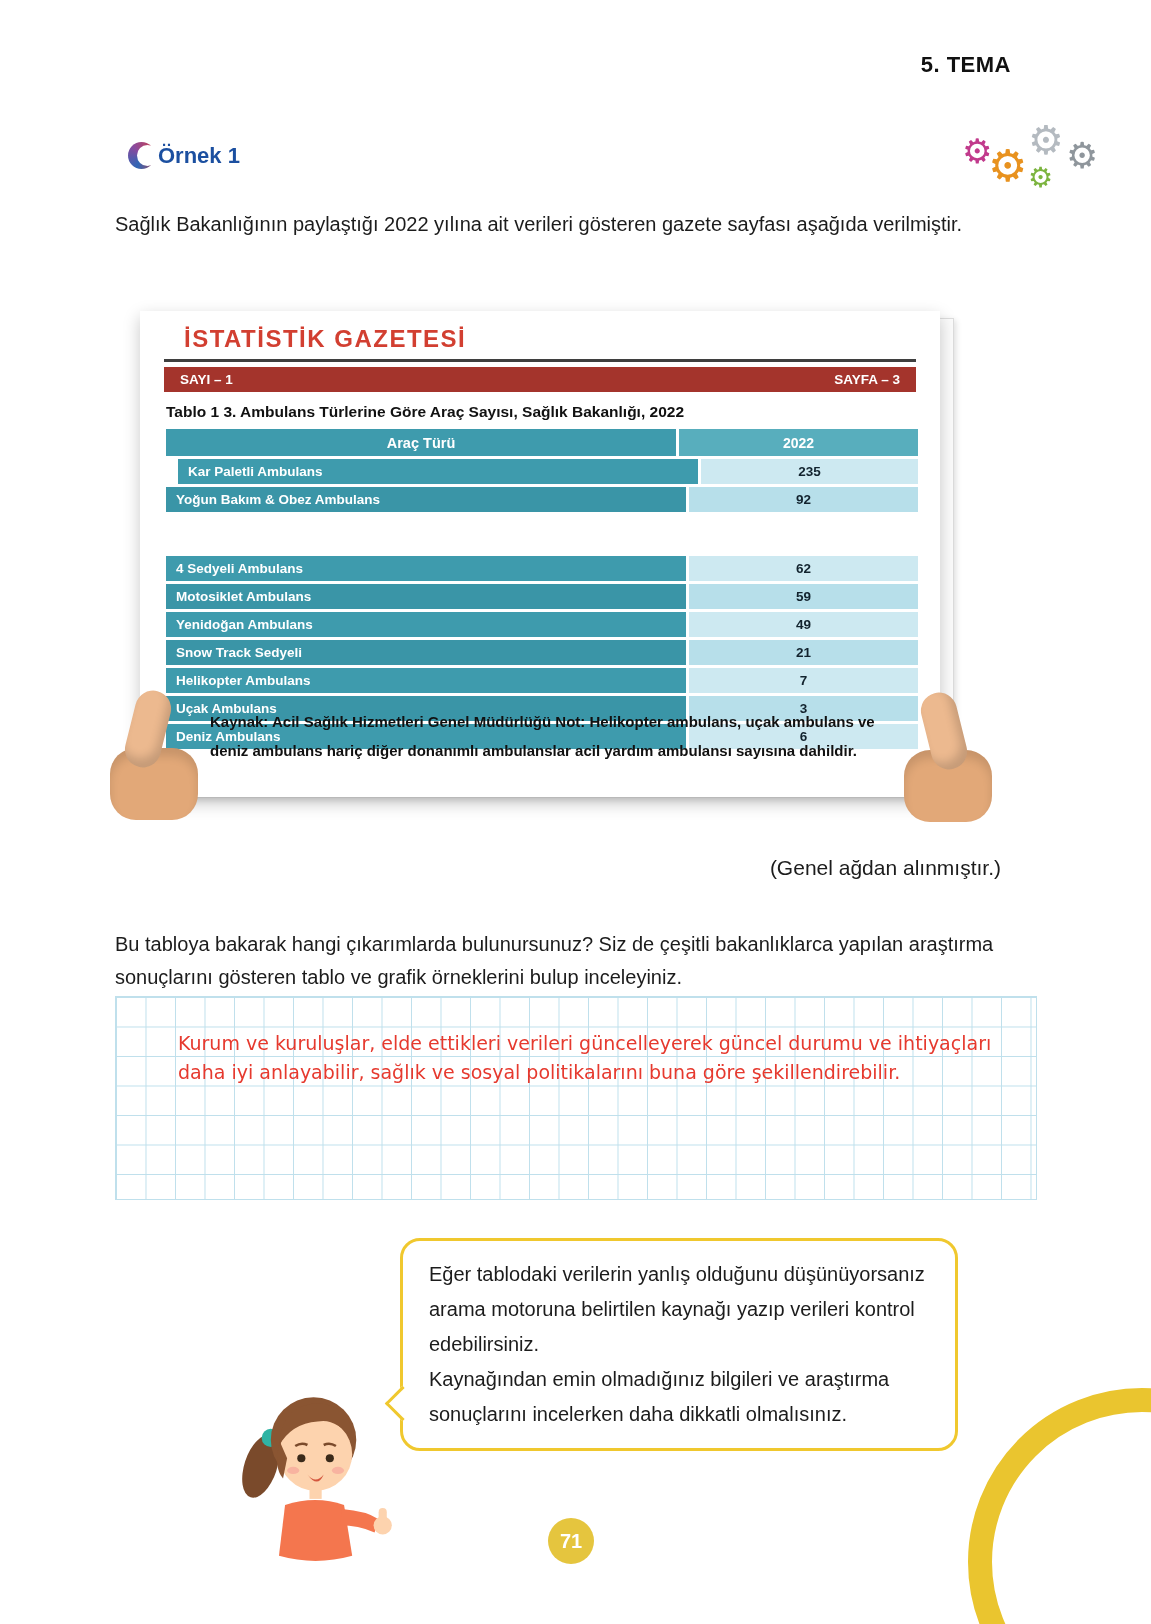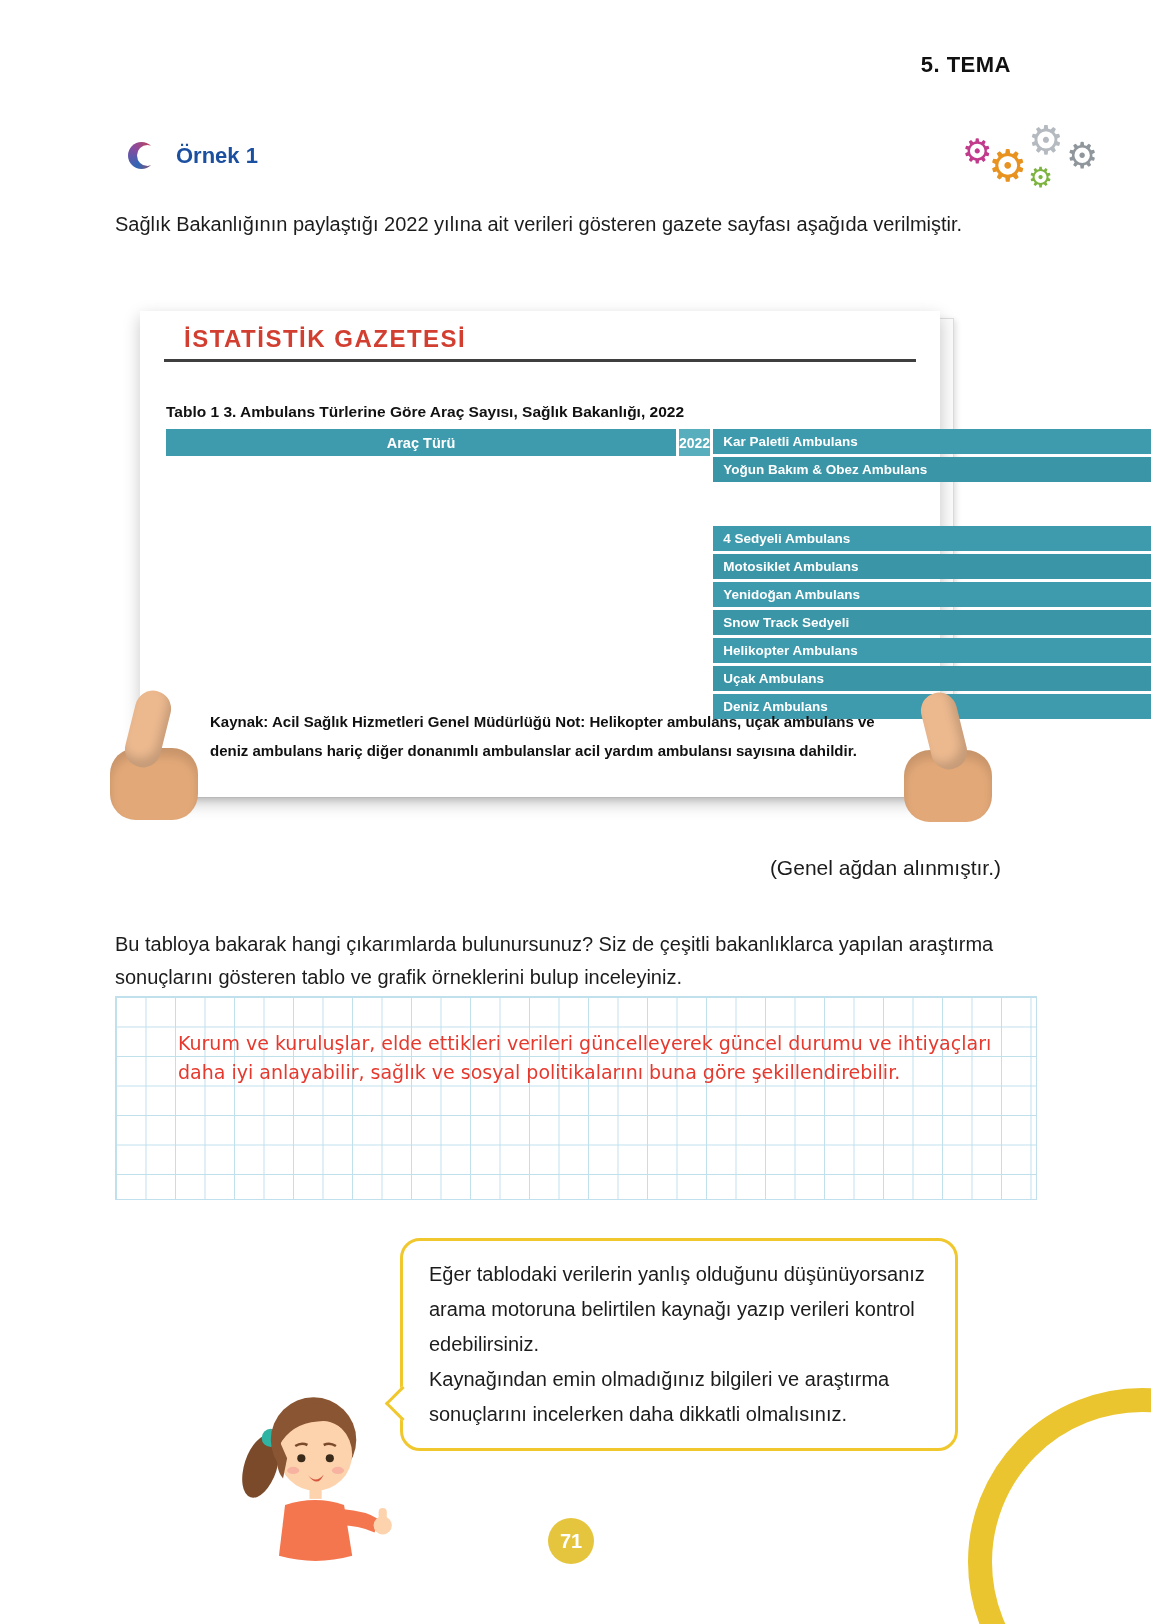--- a/index.html
+++ b/index.html
@@ -2,21 +2,21 @@
 <html><head>
 <meta charset="utf-8">
 <style>
   html,body{margin:0;padding:0;}
   body{
     width:1151px;height:1624px;position:relative;background:#ffffff;
     font-family:"Liberation Sans",sans-serif;color:#1a1a1a;overflow:hidden;
   }
   
   .tema{position:absolute;top:52px;right:140px;font-size:22px;font-weight:bold;letter-spacing:.5px;color:#111;}
-  .ornek-row{position:absolute;left:128px;top:142px;display:flex;align-items:center;gap:21px;}
+  .ornek-row{position:absolute;left:128px;top:142px;display:flex;align-items:center;gap:3px;}
   .ornek-icon{width:27px;height:27px;border-radius:50%;
     background:conic-gradient(from 200deg,#2f66b5,#8a4a9e,#d44040,#2f66b5);position:relative;flex:0 0 auto;}
   .ornek-icon::after{content:"";position:absolute;left:9px;top:3px;width:21px;height:21px;border-radius:50%;background:#fff;}
   .ornek-label{font-size:22px;font-weight:bold;color:#1b4fa0;}
   .intro{position:absolute;left:115px;top:188px;width:905px;font-size:20px;line-height:1.6;color:#1c1c1c;}
   .gears{position:absolute;top:116px;right:14px;width:175px;height:95px;}
   .gear{position:absolute;line-height:1;}
   .gear.magenta{left:0px;top:18px;font-size:34px;color:#c13a8c;}
   .gear.orange{left:26px;top:28px;font-size:44px;color:#e8921f;}
   .gear.green{left:66px;top:48px;font-size:28px;color:#7cb43f;}
@@ -25,21 +25,21 @@
 
   
   .paper-stack{position:absolute;left:152px;top:318px;width:800px;height:478px;background:#fcfcfc;border:1px solid #ddd;box-shadow:2px 2px 6px rgba(0,0,0,.12);}
   .news-card{position:absolute;left:140px;top:311px;width:800px;height:486px;background:#ffffff;
     box-shadow:0 6px 16px rgba(0,0,0,.22);z-index:2;}
   .masthead{position:absolute;left:44px;top:14px;font-size:24px;font-weight:bold;letter-spacing:1.5px;color:#d23f31;}
   .masthead-line{position:absolute;left:24px;top:48px;width:752px;height:3px;background:#3f3f3f;}
   .issue-bar{position:absolute;left:24px;top:56px;width:752px;height:25px;background:#a4342c;color:#fff;
     display:flex;align-items:center;justify-content:space-between;font-size:13.5px;font-weight:bold;padding:0 16px;box-sizing:border-box;}
   .table-title{position:absolute;left:26px;top:92px;font-size:15.5px;font-weight:bold;color:#111;text-align:center;}
-  .amb-table{position:absolute;left:26px;top:118px;width:752px;display:flex;flex-direction:row;gap:3px;}
+  .amb-table{position:absolute;left:26px;top:118px;width:752px;display:flex;flex-direction:column;gap:3px;}
   .amb-row{display:flex;gap:3px;height:25px;}
   .amb-row .cell{display:flex;align-items:center;font-size:13.5px;font-weight:bold;}
   .amb-row .type{flex:0 0 510px;background:#3e9bad;color:#fff;padding-left:10px;}
   .amb-row .val{flex:1;background:#cde9f1;color:#12232e;justify-content:center;}
   .amb-row.alt .val{background:#b7dfea;}
   .amb-row.alt .type{background:#3a95a7;}
   .amb-row.header{height:27px;}
   .amb-row.header .type{justify-content:center;padding-left:0;background:#3e9bad;font-size:14.5px;}
   .amb-row.header .val{background:#58aebd;color:#fff;font-size:14px;}
   .news-note{position:absolute;left:70px;top:396px;width:670px;font-size:15px;font-weight:bold;line-height:1.95;color:#111;}
@@ -96,30 +96,34 @@
   <span class="gear gray2">⚙</span>
 </div>
 
 <p class="intro">Sağlık Bakanlığının paylaştığı  2022 yılına ait verileri gösteren gazete sayfası aşağıda verilmiştir.</p>
 
 <div class="paper-stack"></div>
 
 <div class="news-card">
   <div class="masthead">İSTATİSTİK GAZETESİ</div>
   <div class="masthead-line"></div>
+  <div class="issue-bar">
+    <span>SAYI – 1</span>
+    <span>SAYFA – 3</span>
+  </div>
   <div class="table-title">Tablo 1 3. Ambulans Türlerine Göre Araç Sayısı, Sağlık Bakanlığı, 2022</div>
 
   <div class="amb-table">
     <div class="amb-row header">
       <div class="cell type">Araç Türü</div>
       <div class="cell val">2022</div>
     </div>
     <div>
 
-    <div class="amb-row" style="margin-bottom:3px;">
+    <div class="amb-row" style="margin-bottom:3px;margin-left:12px;">
         <div class="cell type">Kar Paletli Ambulans</div>
         <div class="cell val">235</div>
       </div>
         <div class="amb-row alt" style="margin-bottom:3px;">
         <div class="cell type">Yoğun Bakım &amp; Obez Ambulans</div>
         <div class="cell val">92</div>
       </div>
         <div class="amb-row" style="margin-bottom:3px;margin-top:44px;">
         <div class="cell type">4 Sedyeli Ambulans</div>
         <div class="cell val">62</div>

